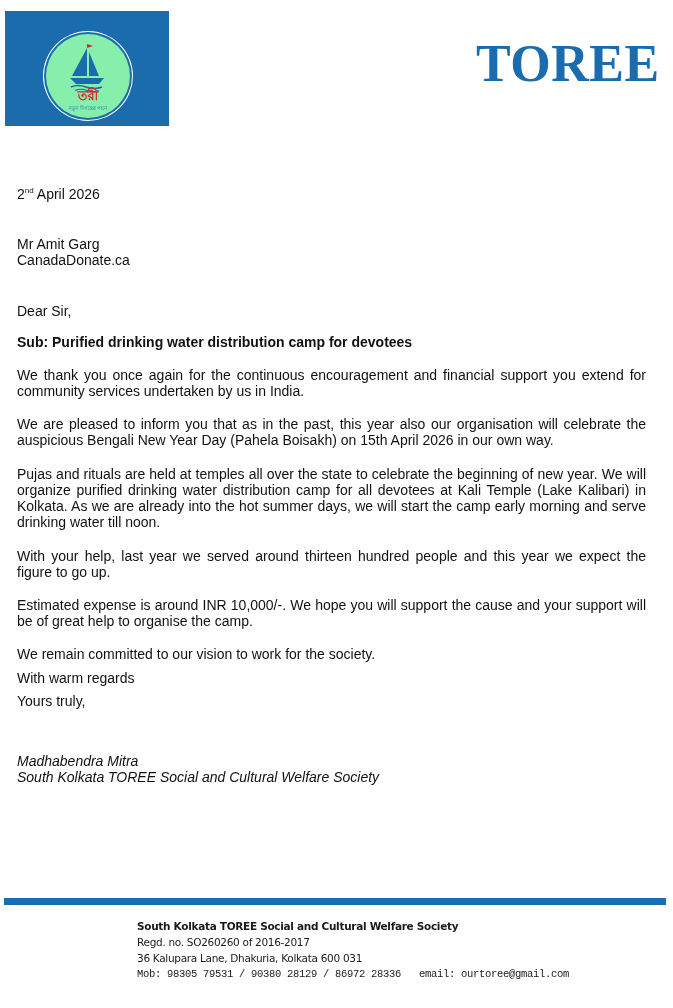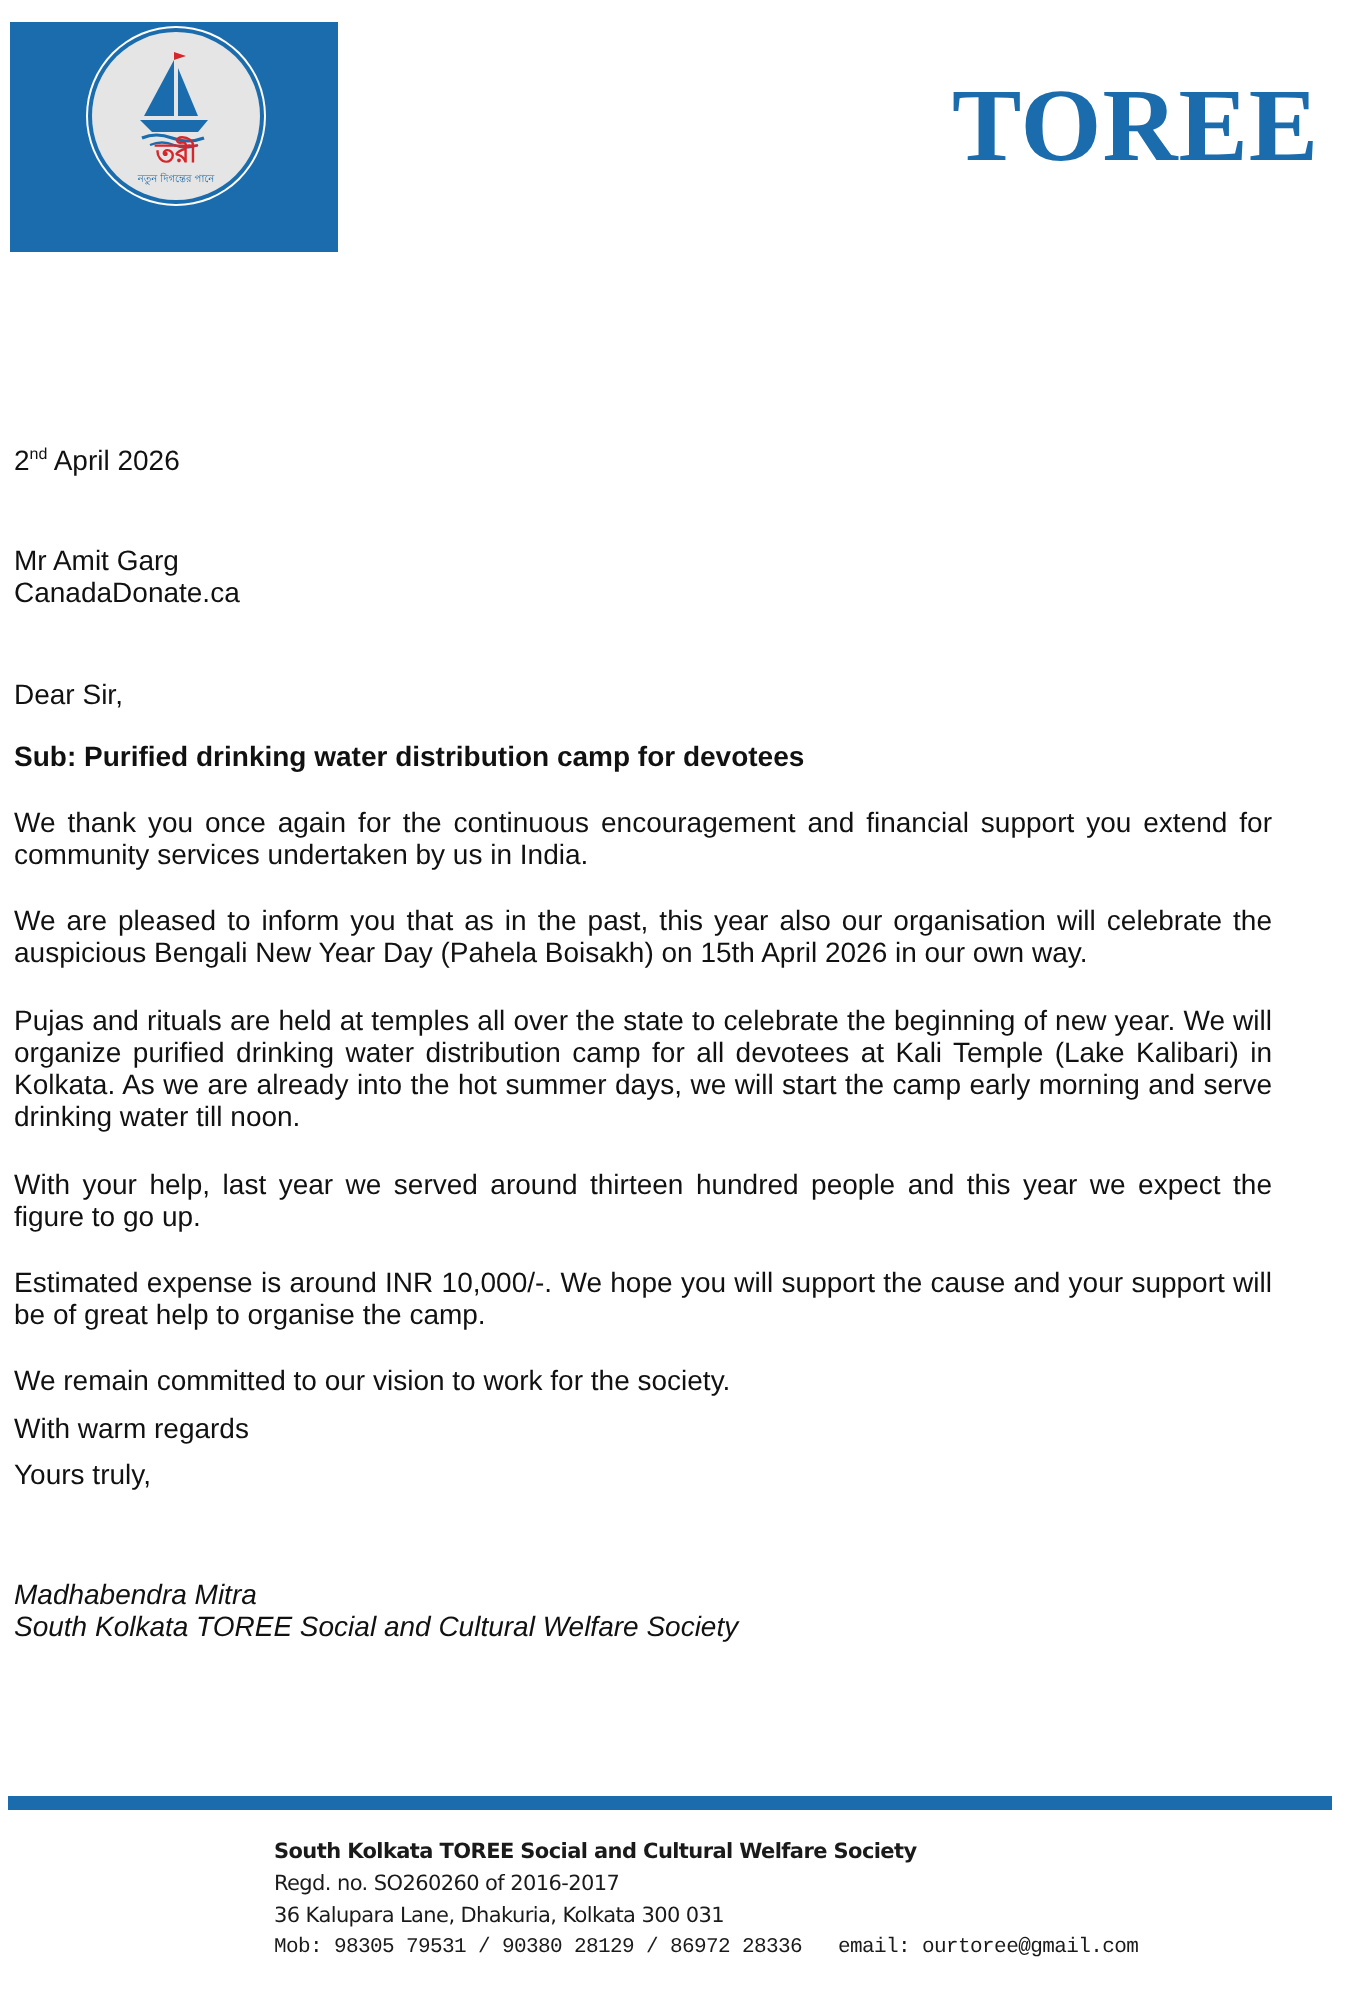--- a/index.html
+++ b/index.html
@@ -19,50 +19,49 @@
       position: absolute;
       left: 5px;
       top: 11px;
       width: 164px;
       height: 115px;
       background: #1a6cad;
     }
     .logo-circle {
       position: absolute;
       left: 41px;
-      top: 5px;
+      top: 23px;
       width: 84px;
       height: 84px;
       border-radius: 50%;
-      background: #e5e5e5;
+      background: #86efac;
       box-shadow: 0 0 0 2px #1a6cad, 0 0 0 3px #ffffff;
     }
     .logo-circle svg {
       position: absolute;
       left: 0;
       top: 0;
     }
     .brand-title {
       position: absolute;
       left: 476px;
       top: 38px;
       font-family: Liberation Serif, serif;
       font-weight: bold;
       font-size: 52px;
       letter-spacing: 0.5px;
       color: #1a6cad;
       line-height: 1;
     }
     .letter {
       position: absolute;
-      left: 7px;
+      left: 17px;
       width: 629px;
       font-size: 14px;
       line-height: 16px;
-      margin-top: 36px;
     }
     .letter p {
       margin: 0;
       text-align: justify;
     }
     sup {
       font-size: 8px;
       line-height: 0;
     }
     .subject {
@@ -152,15 +151,15 @@
 
 <div class="letter" style="top:753px;font-style:italic;">
   <div>Madhabendra Mitra</div>
   <div>South Kolkata TOREE Social and Cultural Welfare Society</div>
 </div>
 
 <div class="footer-bar"></div>
 <div class="footer-info">
   <div class="org">South Kolkata TOREE Social and Cultural Welfare Society</div>
   <div>Regd. no. SO260260 of 2016-2017</div>
-  <div>36 Kalupara Lane, Dhakuria, Kolkata 300 031</div>
+  <div>36 Kalupara Lane, Dhakuria, Kolkata 600 031</div>
   <div style="white-space:pre;font-family:Liberation Mono, monospace;">Mob: 98305 79531 / 90380 28129 / 86972 28336   email: ourtoree@gmail.com</div>
 </div>
 
 </body></html>

